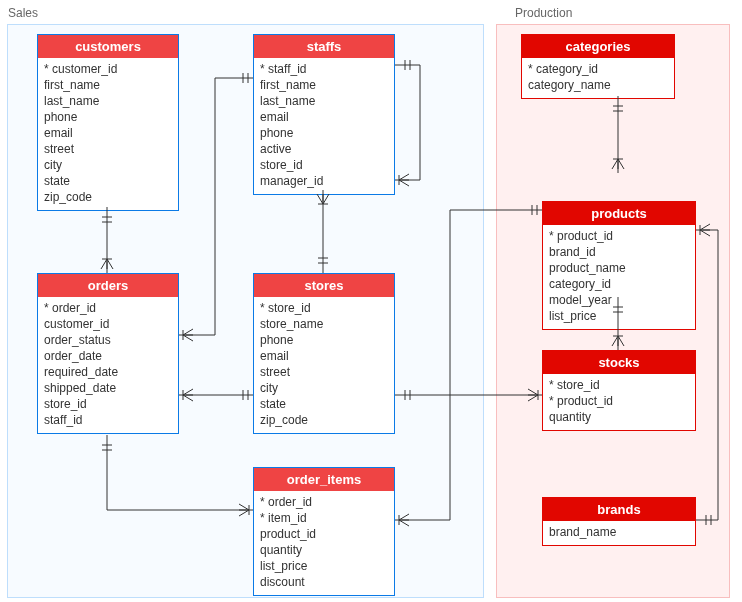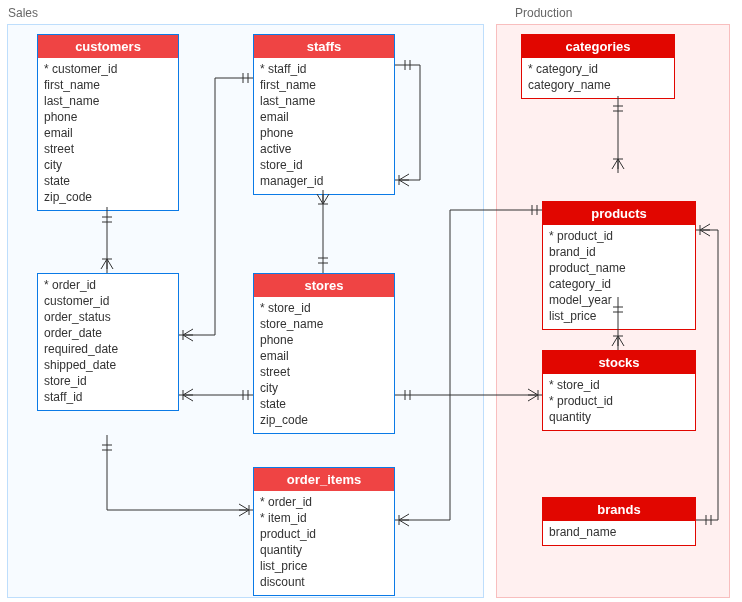--- a/index.html
+++ b/index.html
@@ -54,20 +54,21 @@
       <div class="col">last_name</div>
       <div class="col">email</div>
       <div class="col">phone</div>
       <div class="col">active</div>
       <div class="col">store_id</div>
       <div class="col">manager_id</div>
     </div>
   </div>
 
   <div class="entity" style="left:37px; top:273px; width:140px;">
+    <div class="entity-header">orders</div>
     <div class="entity-body">
       <div class="col">* order_id</div>
       <div class="col">customer_id</div>
       <div class="col">order_status</div>
       <div class="col">order_date</div>
       <div class="col">required_date</div>
       <div class="col">shipped_date</div>
       <div class="col">store_id</div>
       <div class="col">staff_id</div>
     </div>

